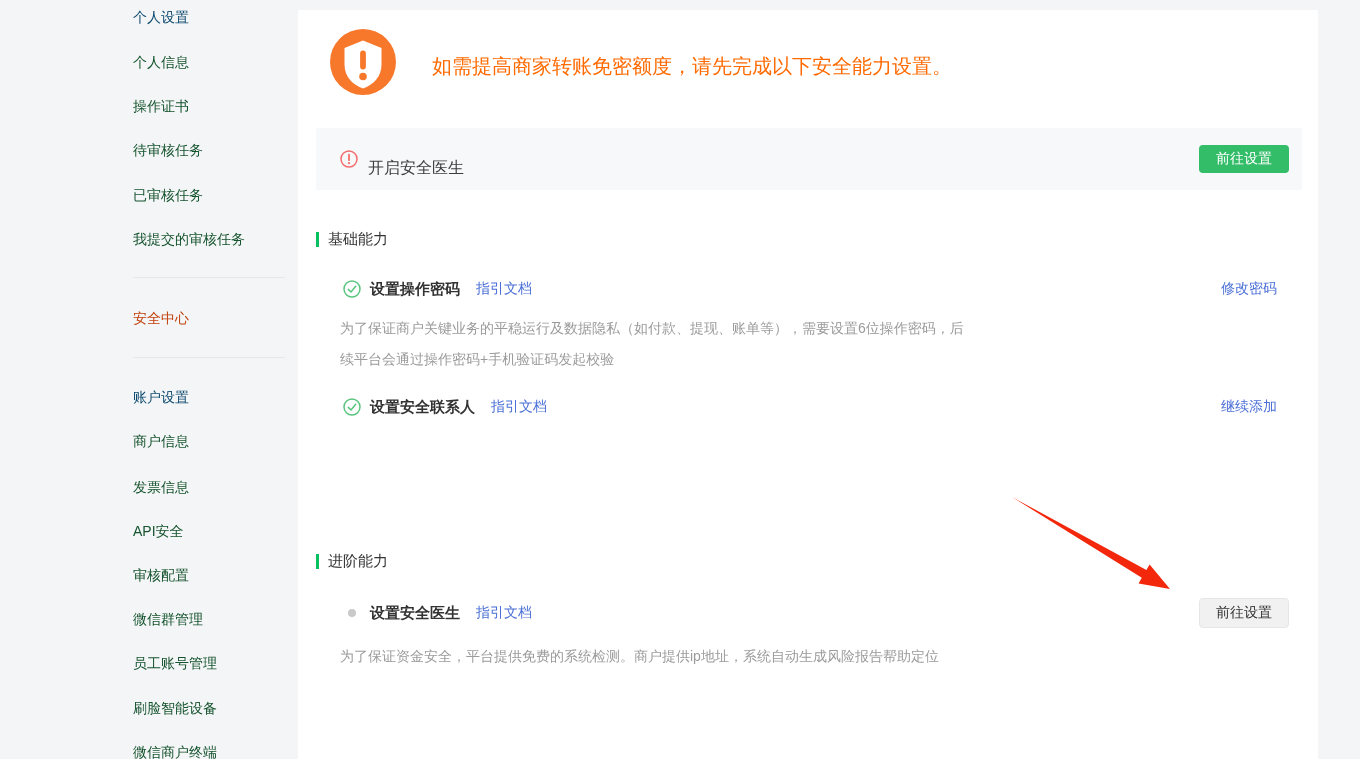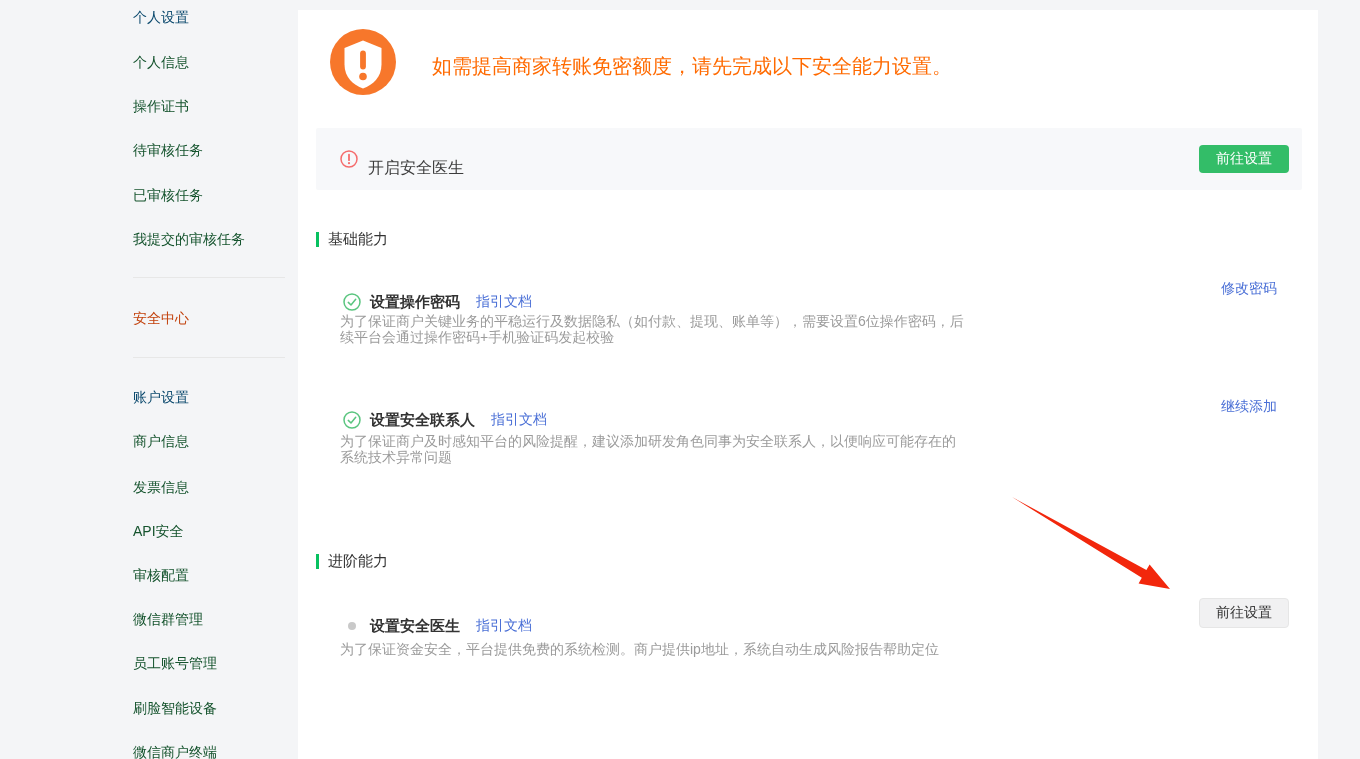--- a/index.html
+++ b/index.html
@@ -40,28 +40,28 @@
   .banner .banner-title { position:absolute; left:52px; top:22px; font-size:16px; color:#3c3c3c;margin-top:8px; }
   .btn-green {
     position:absolute; right:13px; top:17px; width:90px; height:28px;
     background:#33bd68; color:#fff; border:none; border-radius:4px;
     font-size:14px; font-family:inherit; cursor:pointer;
   }
   .section-h { position:absolute; left:18px; height:16px; display:flex; align-items:center; }
   .section-h .bar { width:3px; height:15px; background:#07c160; margin-right:9px; }
   .section-h span { font-size:15px; color:#333; }
 
-  .cap-row { position:absolute; left:45px; height:24px; display:flex; align-items:center;margin-top:13px; }
+  .cap-row { position:absolute; left:45px; height:24px; display:flex; align-items:center; }
   .cap-row .st-icon { width:18px; height:18px; margin-right:9px; flex:none; }
   .cap-row .dot { width:8px; height:8px; border-radius:50%; background:#c9c9c9; margin:0 14px 0 5px; flex:none; }
   .cap-title { font-size:15px; font-weight:bold; color:#333; white-space:nowrap; }
   .doc-link { font-size:14px; color:#4a6fd6; margin-left:16px; cursor:pointer; text-decoration:none; white-space:nowrap; }
   .cap-desc {
     position:absolute; left:42px; width:628px;
-    font-size:14px; color:#9b9b9b; line-height:16px;
+    font-size:14px; color:#9b9b9b; line-height:31px;
   }
   .right-link {
     position:absolute; right:41px; font-size:14px; color:#4a6fd6;
     cursor:pointer; text-decoration:none; white-space:nowrap;
   }
   .btn-gray {
     position:absolute; right:29px; top:588px; width:90px; height:30px;
     background:#f1f1f2; border:1px solid #e6e6e6; border-radius:4px;
     color:#333; font-size:14px; font-family:inherit; cursor:pointer;
   }
@@ -143,21 +143,20 @@
       <span class="st-icon">
         <svg viewBox="0 0 18 18" width="18" height="18">
           <circle cx="9" cy="9" r="8" fill="none" stroke="#5ac57f" stroke-width="1.5"></circle>
           <path d="M5.3 9.4 L8 12 L12.7 6.3" fill="none" stroke="#5ac57f" stroke-width="1.5" stroke-linecap="round" stroke-linejoin="round"></path>
         </svg>
       </span>
       <span class="cap-title">设置安全联系人</span>
       <a class="doc-link">指引文档</a>
     </div>
     <a class="right-link" style="top:388px">继续添加</a>
-    <div class="cap-desc" style="top:423px">为了保证商户及时感知平台的风险提醒，建议添加研发角色同事为安全联系人，以便响应可能存在的系统技术异常问题</div>
 
     <div class="section-h" style="top:543px">
       <i class="bar"></i>
       <span>进阶能力</span>
     </div>
 
     <div class="cap-row" style="top:591px">
       <span class="dot"></span>
       <span class="cap-title">设置安全医生</span>
       <a class="doc-link">指引文档</a>

